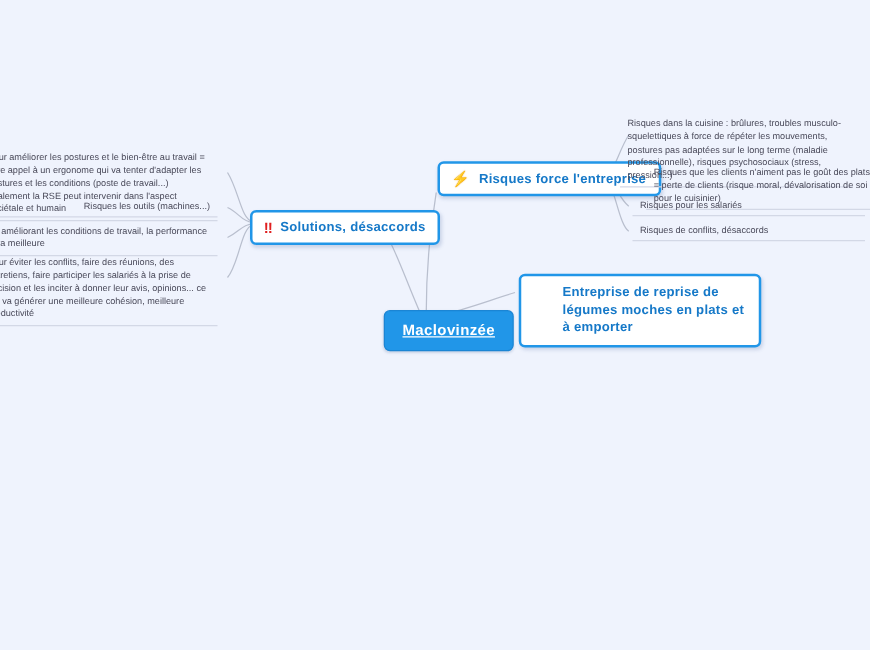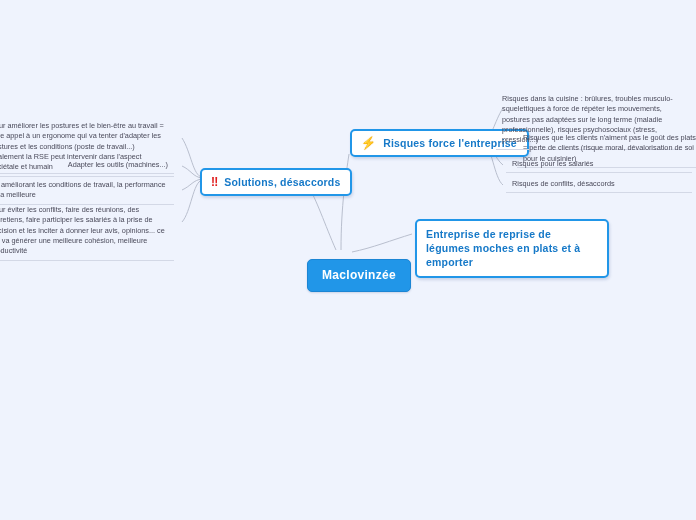--- a/index.html
+++ b/index.html
@@ -79,20 +79,21 @@
     color: #e02020;
     font-weight: bold;
     letter-spacing: -1px;
   }
   .branch .txt {
     white-space: nowrap;
   }
   .branch.multiline .txt {
     white-space: normal;
     line-height: 1.35;
+    margin-left: 24px;
   }
 
   
   .leaf {
     color: #4a4a5a;
     font-size: 7.3px;
     line-height: 1.42;
     border-bottom: 1px solid #d3d8e6;
     padding: 2px 6px 3px 6px;
     background: transparent;
@@ -126,21 +127,21 @@
       <path d="M483,142 C492,143 494,158 503,165"></path>
       <path d="M483,143 C492,145 494,178 503,185"></path>
 
       <path d="M202,177 C193,176 191,152 182,138"></path>
       <path d="M202,178 C193,177 191,170 182,166"></path>
       <path d="M202,179 C193,180 191,186 182,190"></path>
       <path d="M202,180 C193,182 191,212 182,222"></path>
     </g>
   </svg>
 
-  <div class="node root" style="left:307px; top:259px;">
+  <div class="node root" style="left:307px; top:248px;text-decoration:underline;">
     <span>Maclovinzée</span>
   </div>
 
   <div class="node branch" style="left:350px; top:129px;">
     <span class="ico bolt">⚡</span>
     <span class="txt">Risques force l'entreprise</span>
   </div>
 
   <div class="node leaf right" style="left:496px; top:92px; width:186px;">
     <span>Risques dans la cuisine : brûlures, troubles musculo-squelettiques à force de répéter les mouvements, postures pas adaptées sur le long terme (maladie professionnelle), risques psychosociaux (stress, pression...)</span>
@@ -161,21 +162,21 @@
   <div class="node branch" style="left:200px; top:168px;">
     <span class="ico bangbang">‼</span>
     <span class="txt">Solutions, désaccords</span>
   </div>
 
   <div class="node leaf left" style="left:-16px; top:119px; width:190px;">
     <span>Pour améliorer les postures et le bien-être au travail = faire appel à un ergonome qui va tenter d'adapter les postures et les conditions (poste de travail...) également la RSE peut intervenir dans l'aspect sociétale et humain</span>
   </div>
 
   <div class="node leaf left rt" style="left:-16px; top:158px; width:190px;">
-    <span>Adapter les outils (machines...)</span>
+    <span>Risques les outils (machines...)</span>
   </div>
 
   <div class="node leaf left" style="left:-16px; top:178px; width:190px;">
     <span>En améliorant les conditions de travail, la performance sera meilleure</span>
   </div>
 
   <div class="node leaf left" style="left:-16px; top:203px; width:190px;">
     <span>Pour éviter les conflits, faire des réunions, des entretiens, faire participer les salariés à la prise de décision et les inciter à donner leur avis, opinions... ce qui va générer une meilleure cohésion, meilleure productivité</span>
   </div>
 

